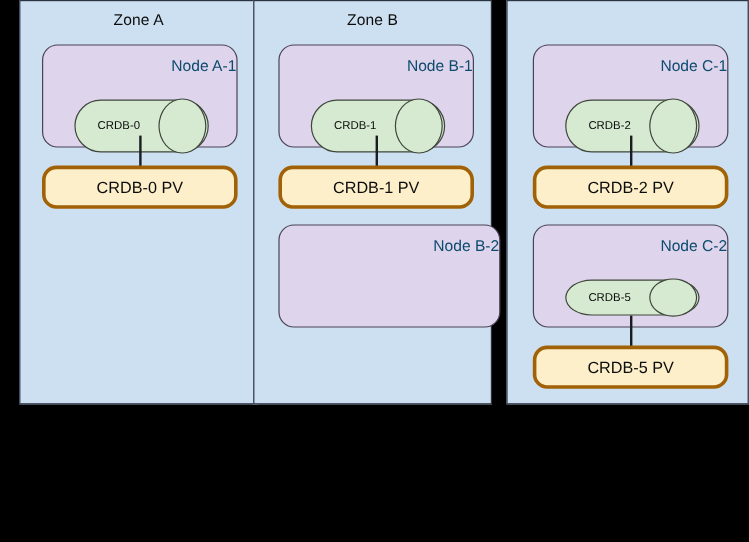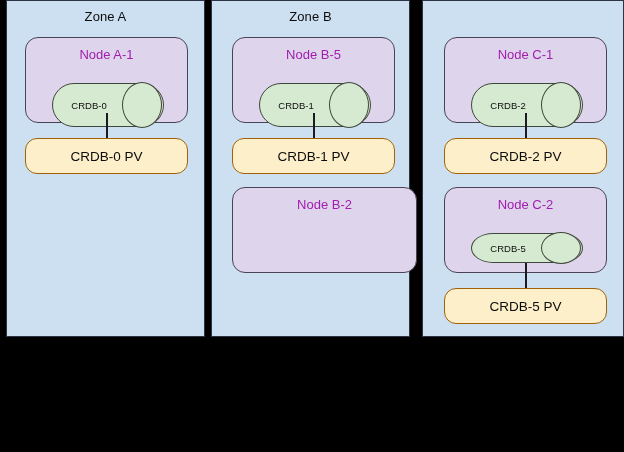--- a/index.html
+++ b/index.html
@@ -46,23 +46,23 @@
     background: #ded5ec;
     border: 1px solid #4a4356;
     border-radius: 13px;
     box-sizing: border-box;
   }
   .node-title {
     position: absolute;
     left: 0;
     right: 0;
     top: 9px;
-    text-align: center;
+    text-align: right;
     font-size: 13px;
-    color: #a21caf;
+    color: #0c4a6e;
   }
 
   
   .db {
     position: absolute;
     box-sizing: border-box;
   }
   .db-body {
     position: absolute;
     inset: 0;
@@ -98,38 +98,38 @@
   .connector {
     position: absolute;
     width: 2px;
     background: #1b1b22;
   }
 
   
   .pv {
     position: absolute;
     background: #fcefc9;
-    border: 1px solid #a16207;
+    border: 3px solid #a16207;
     border-radius: 12px;
     box-sizing: border-box;
     display: flex;
     align-items: center;
     justify-content: center;
   }
   .pv-label {
     font-size: 13.5px;
     color: #0c0c0c;
   }
 </style>
 </head>
 <body>
 
 <div id="canvas">
 
-  <div class="zone" style="left:6px; width:199px; height:337px;">
+  <div class="zone" style="left:16px; width:199px; height:337px;">
     <div class="zone-title">Zone A</div>
 
     <div class="node" style="left:18px; top:36px; width:163px; height:86px;">
       <div class="node-title">Node A-1</div>
 
       <div class="db" style="left:26px; top:45px; width:112px; height:44px;">
         <div class="db-body"></div>
         <div class="db-cap"></div>
         <div class="db-label">CRDB-0</div>
       </div>
@@ -139,21 +139,21 @@
 
     <div class="pv" style="left:18px; top:137px; width:163px; height:36px;">
       <span class="pv-label">CRDB-0 PV</span>
     </div>
   </div>
 
   <div class="zone" style="left:211px; width:199px; height:337px;">
     <div class="zone-title">Zone B</div>
 
     <div class="node" style="left:20px; top:36px; width:163px; height:86px;">
-      <div class="node-title">Node B-5</div>
+      <div class="node-title">Node B-1</div>
 
       <div class="db" style="left:26px; top:45px; width:112px; height:44px;">
         <div class="db-body"></div>
         <div class="db-cap"></div>
         <div class="db-label">CRDB-1</div>
       </div>
     </div>
 
     <div class="connector" style="left:101px; top:112px; height:26px;"></div>
 

